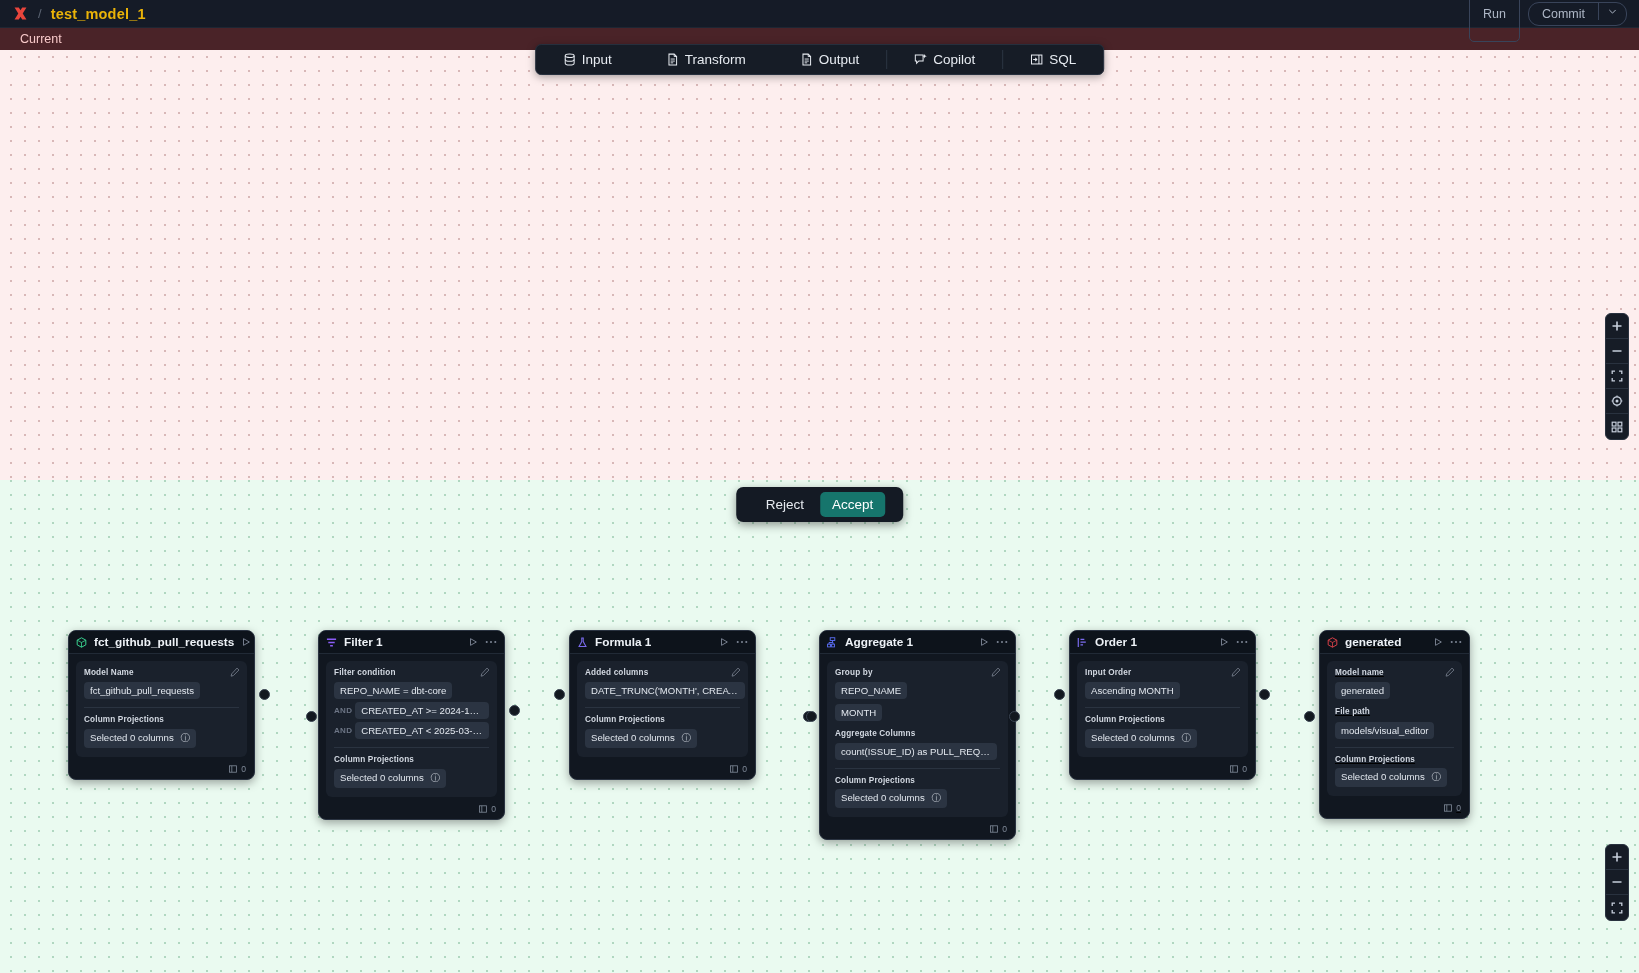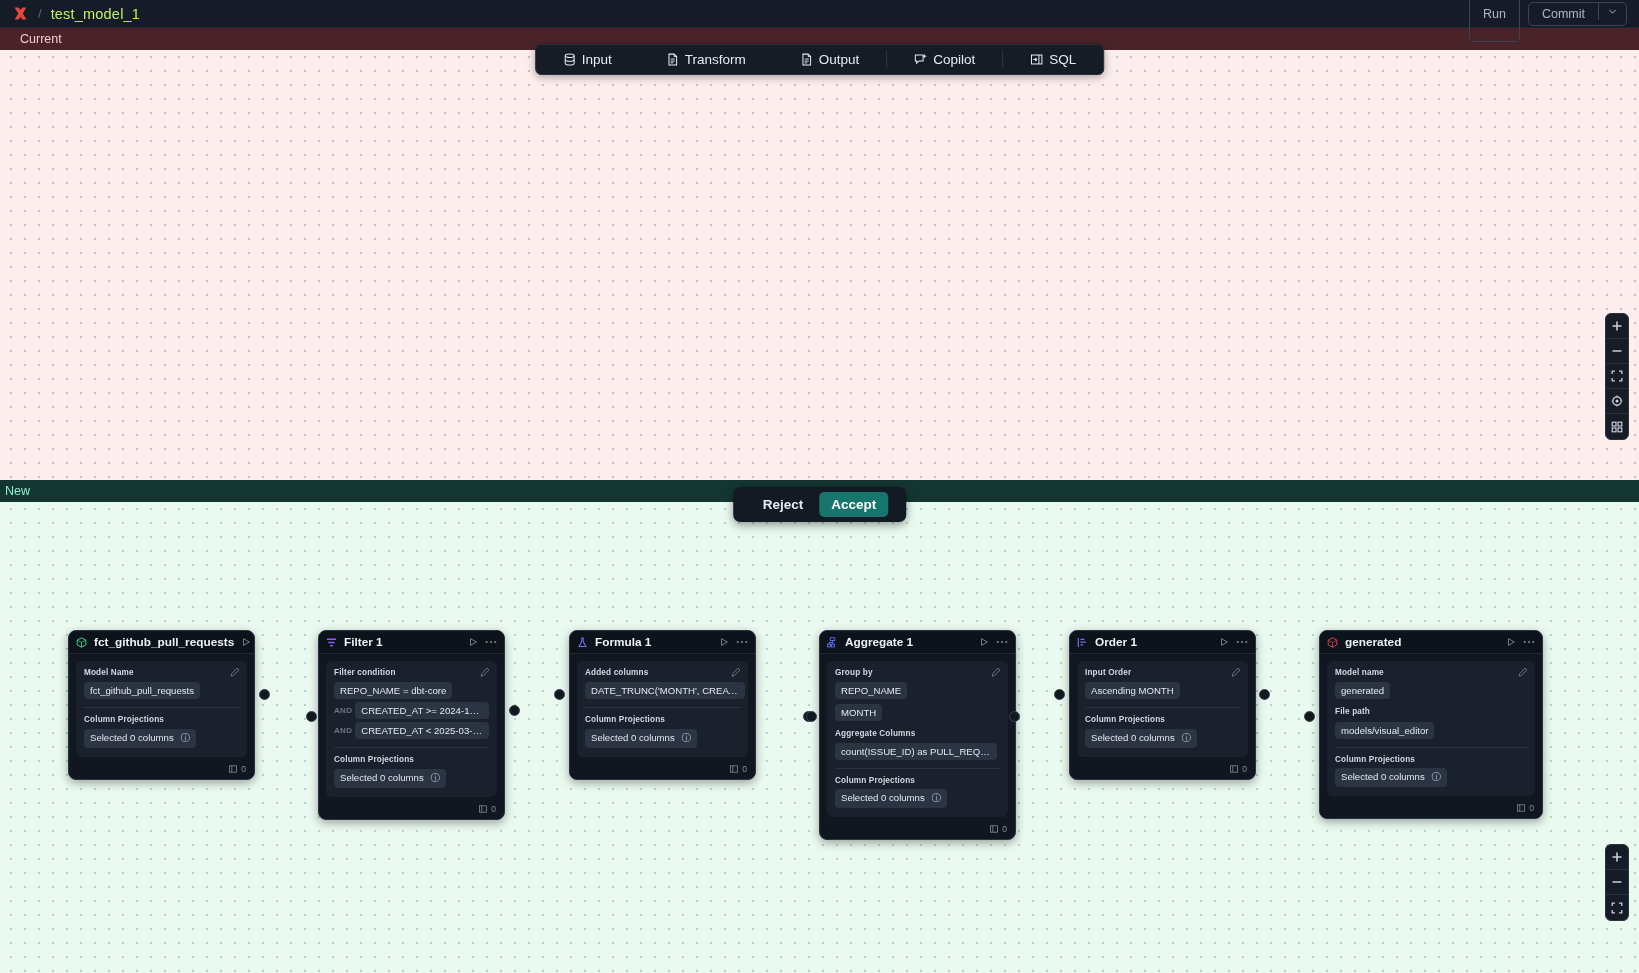--- a/index.html
+++ b/index.html
@@ -16,29 +16,29 @@
   .topbar {
     position: absolute; top: 0; left: 0; width: 1639px; height: 28px;
     background: #151b27;
     display: flex; align-items: center;
     border-bottom: 1px solid #1e2633;
     z-index: 60;
   }
   .logo { margin-left: 12px; display: flex; align-items: center; }
   .logo svg { display:block; }
   .crumb-sep { color: #5d6674; font-size: 13px; margin: 0 9px; }
-  .crumb-title { color: #bef264; font-size: 14.5px; font-weight: 400; letter-spacing: .2px; text-align: right; }
+  .crumb-title { color: #eab308; font-size: 14.5px; font-weight: 700; letter-spacing: .2px; text-align: right; }
   .topbar-right { margin-left: auto; display: flex; align-items: center; gap: 8px; margin-right: 12px; }
   .btn-outline {
     border: 1px solid #39445a; border-radius: 5px;
     color: #aeb7c6; background: transparent;
     font-size: 12.5px; padding: 20px 13px; line-height: 14px;
     font-family: "Liberation Sans", sans-serif;
   }
-  .commit-group { display: flex; align-items: flex-start; border: 1px solid #39445a; border-radius: 5px; overflow: hidden; }
+  .commit-group { display: flex; align-items: flex-start; border: 1px solid #39445a; border-radius: 11px; overflow: hidden; }
   .commit-group .commit-label { color: #aeb7c6; font-size: 12.5px; padding: 4px 13px; line-height: 14px; }
   .commit-group .commit-caret {
     color: #aeb7c6; font-size: 10px; padding: 4px 9px; border-left: 1px solid #39445a;
     display: flex; align-items: center;
   }
 
   
   .pane-current {
     position: absolute; top: 28px; left: 0; width: 1639px; height: 452px;
     background: #fdeeee;
@@ -81,21 +81,20 @@
   .tb-item svg { display:block; }
 
   
   .decision-bar {
     position: absolute; left: 50%; transform: translateX(-50%);
     top: 487px;
     background: #141a24; border-radius: 7px;
     display: flex; align-items: center; gap: 4px;
     padding: 5px 18px; z-index: 58;
     box-shadow: 0 3px 10px rgba(0,0,0,.4);
-    font-weight: bold;
   }
   .decision-bar .reject {
     color: #e6eaf0; font-size: 13.5px; padding: 5px 12px; border-radius: 5px;
     background: transparent;
   }
   .decision-bar .accept {
     color: #ffffff; font-size: 13.5px; padding: 5px 12px; border-radius: 5px;
     background: #16756c;
   }
 
@@ -187,21 +186,20 @@
         </div>
       </div>
     </div>
   </div>
 
   <div class="pane-current">
     <div class="pane-label">Current</div>
   </div>
 
   <div class="pane-new">
-    <div class="pane-label">New</div>
 
     <svg class="edges">
       <path d="M271,215 C288,215 292,237 310,237"></path>
       <path d="M521,231 C540,231 545,237 560,237"></path>
       <path d="M771,215 C790,215 795,237 812,237"></path>
       <path d="M1021,237 C1040,237 1045,215 1061,215"></path>
       <path d="M1271,215 C1288,215 1292,237 1310,237"></path>
     </svg>
 
     <div class="node" style="left:68px; top:150px; width:187px;">
@@ -465,21 +463,21 @@
               <rect x="0.6" y="1" width="8.8" height="8" fill="none" stroke="#808a99" stroke-width="1"></rect>
               <path d="M3.5 1 L3.5 9" stroke="#808a99" stroke-width="1"></path>
             </svg>
         </span>
         <span>0</span>
       </div>
     </div>
     <div class="port" style="left:1054px; top:209px;"></div>
     <div class="port" style="left:1259px; top:209px;"></div>
 
-    <div class="node" style="left:1319px; top:150px; width:224px;">
+    <div class="node" style="left:1319px; top:150px; width:151px;text-decoration:underline;">
       <div class="node-head">
         <span>
           <svg class="ic" width="11" height="11" viewBox="0 0 14 14">
               <path d="M7 1 L12.5 4 L12.5 10 L7 13 L1.5 10 L1.5 4 Z" fill="none" stroke="#e2434b" stroke-width="1.2"></path>
               <path d="M1.5 4 L7 7 L12.5 4 M7 7 L7 13" stroke="#e2434b" stroke-width="1" fill="none"></path>
             </svg>
         </span>
         <span class="node-title">generated</span>
         <span class="node-head-actions">
           <span>

